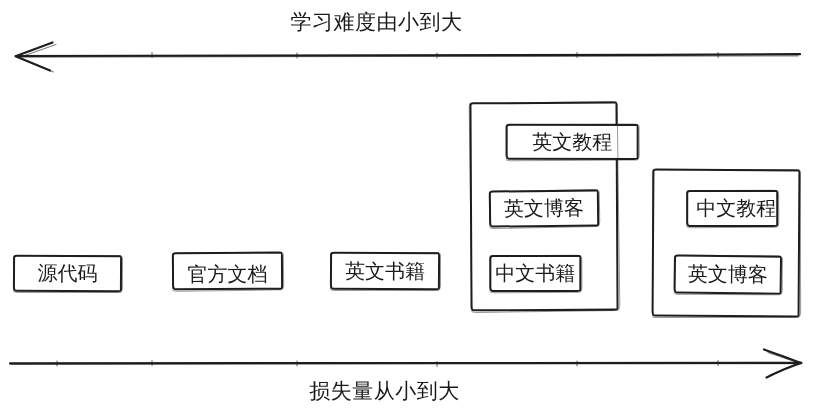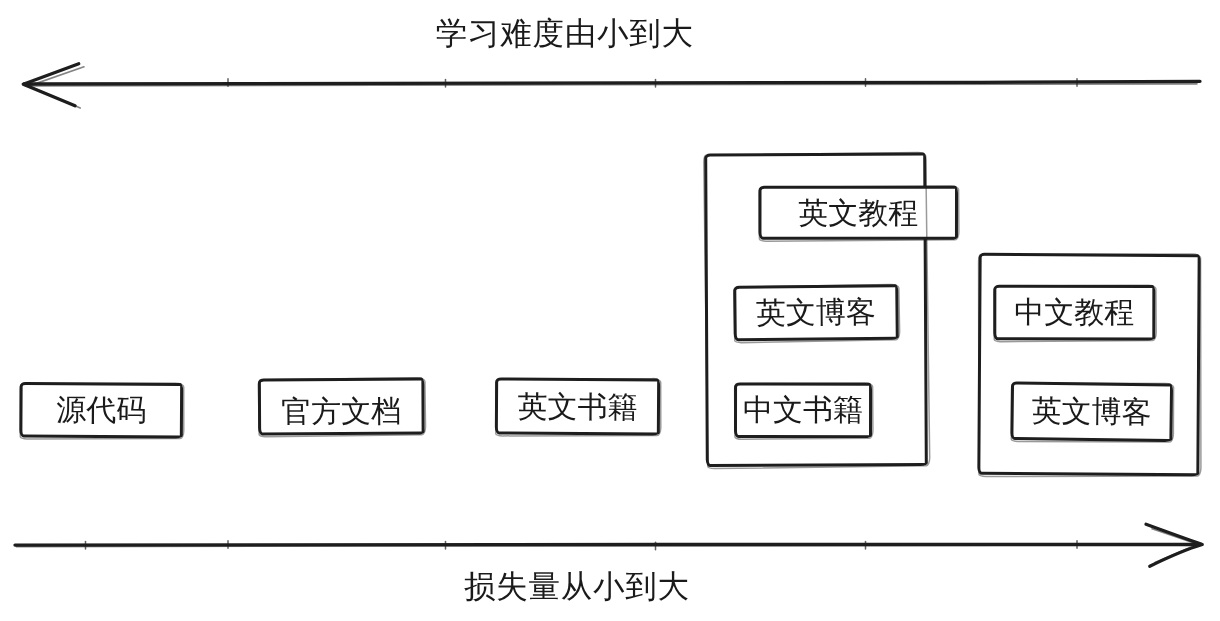--- a/index.html
+++ b/index.html
@@ -77,21 +77,21 @@
 
   
   .group { background: #ffffff; }
   .g-en { left: 470px; top: 102px; width: 148px; height: 209px; }
   .g-zh { left: 652px; top: 169px; width: 148px; height: 148px; }
 
   
   .g-en .gi-1 { left: 34px; top: 20px;  width: 133px; height: 36px; }
   .g-en .gi-2 { left: 17px; top: 86px;  width: 110px; height: 37px; }
   .g-en .gi-3 { left: 17px; top: 151px; width: 92px; height: 37px; }
-  .g-zh .gi-1 { left: 8px; top: 19px;  width: 108px; height: 37px; }
+  .g-zh .gi-1 { left: 32px; top: 19px;  width: 92px; height: 37px; justify-content: flex-end; }
   .g-zh .gi-2 { left: 20px; top: 84px;  width: 108px; height: 39px; }
 </style>
 </head>
 <body>
 
 <div class="canvas">
 
   <svg class="arrow-layer" viewBox="0 0 813 414" aria-hidden="true">
     <g>
       <path d="M16 56 C 220 53.8, 520 56.2, 800 54.2"></path>

